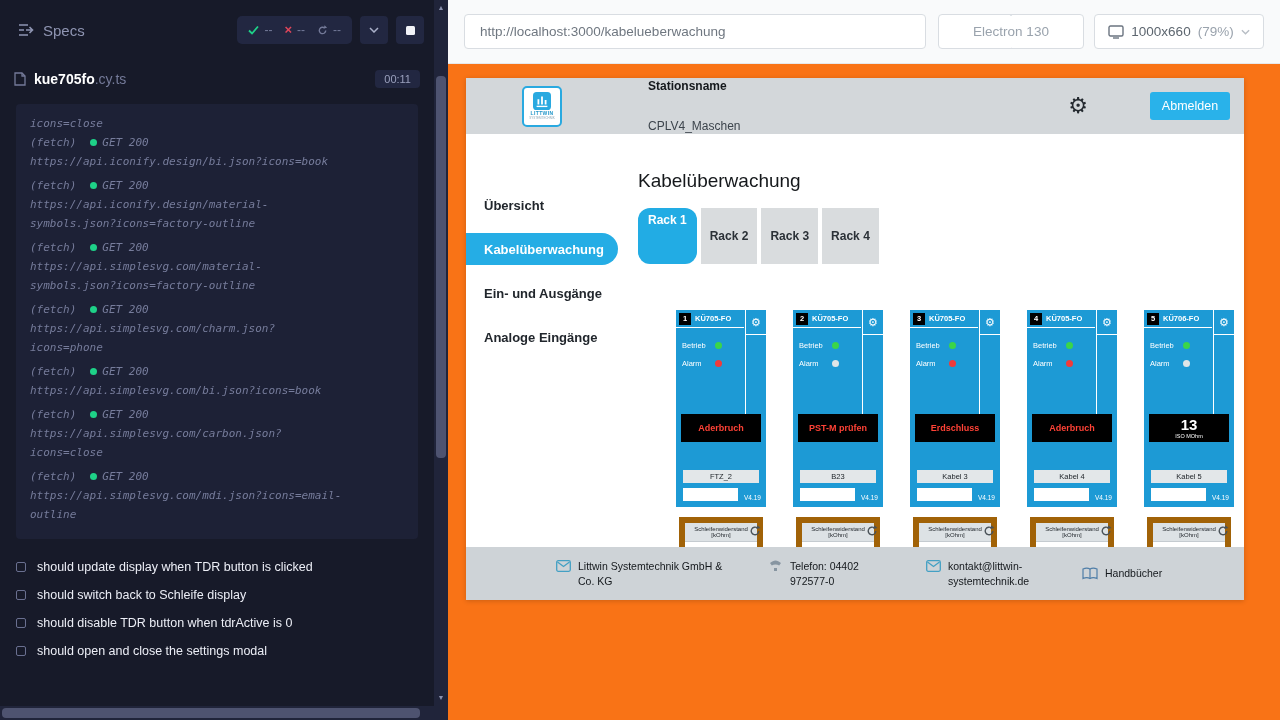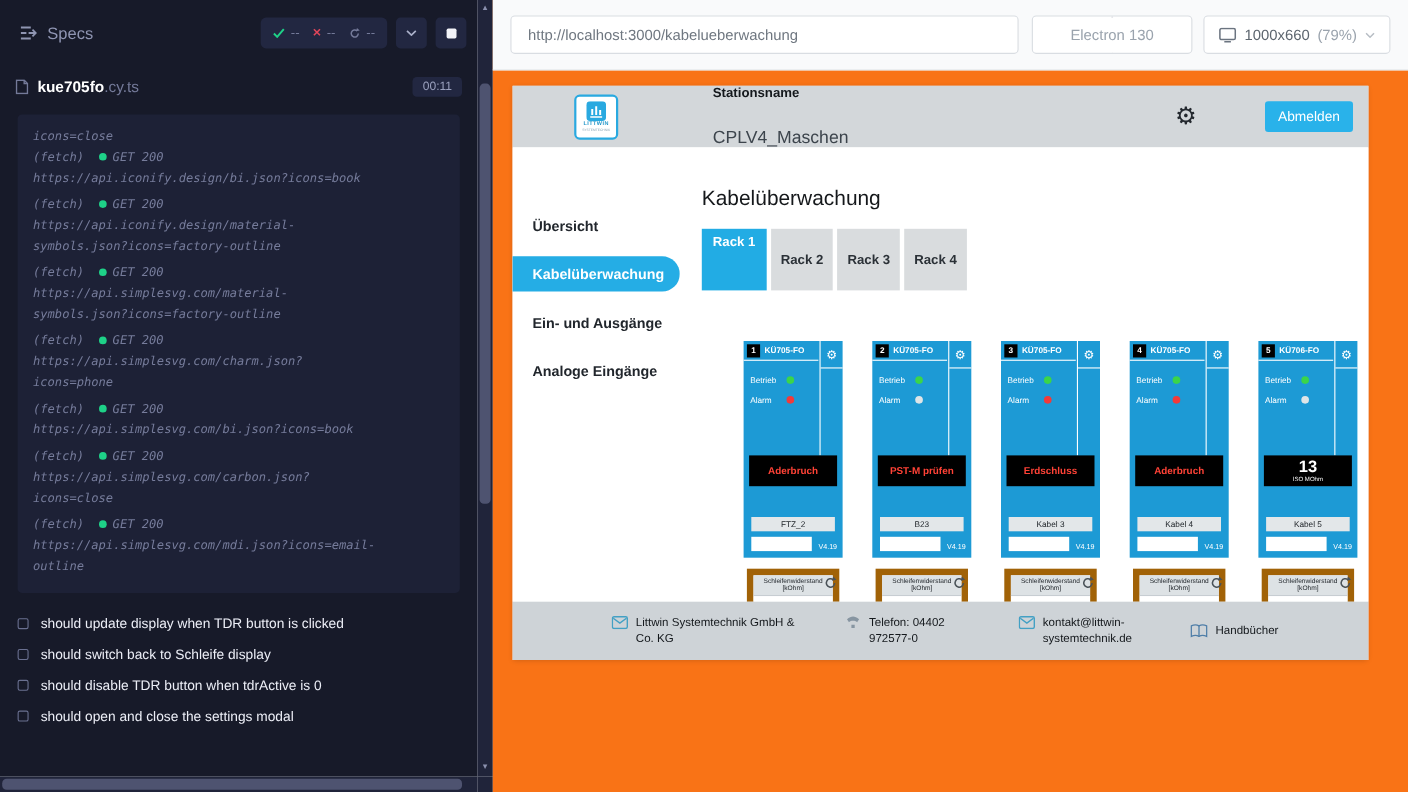--- a/index.html
+++ b/index.html
@@ -59,33 +59,33 @@
   
   .preview { position:absolute; left:18px; top:78px; width:778px; height:522px; background:#ffffff; box-shadow:0 1px 5px rgba(0,0,0,.18); }
 
   .app-header { position:absolute; top:0; left:0; right:0; height:56px; background:#d3d7da; display:flex; align-items:center; }
   .logo-wrap { width:152px; display:flex; justify-content:center; }
   .logo { width:40px; height:41px; background:#fff; border:2px solid #29a9e0; border-radius:5px; display:flex; flex-direction:column; align-items:center; justify-content:center; gap:1px; }
   .logo-text { font-size:5px; font-weight:bold; color:#2196c9; letter-spacing:.4px; line-height:5px; }
   .logo-sub { font-size:3px; color:#8fa9b8; line-height:3px; }
   .station { display:flex; flex-direction:column; gap:3px; margin-left:30px; }
   .station-label { font-size:12px; font-weight:bold; color:#14181c; }
-  .station-name { font-size:16px; color:#3c444c;margin-top:23px; }
+  .station-name { font-size:12px; color:#3c444c;margin-top:23px; }
   .header-gear { margin-left:auto; font-size:22px; color:#24292f; line-height:22px; cursor:pointer; }
   .logout { width:80px; height:28px; background:#29b2ea; color:#fff; border:none; border-radius:3px; font-size:12.5px; margin:0 14px 0 62px; font-family:"Liberation Sans",sans-serif; cursor:pointer; }
 
   .sidebar { position:absolute; top:56px; left:0; width:152px; bottom:53px; background:#fff; padding-top:49px; }
   .nav-item { height:44px; display:flex; align-items:center; padding-left:18px; font-size:13px; font-weight:bold; color:#21262c; cursor:pointer; }
   .nav-item.active { background:#25ade5; color:#fff; border-radius:0 16px 16px 0; height:32px; margin:6px 0; }
 
   .main { position:absolute; top:56px; left:152px; right:0; bottom:53px; background:#fff; padding:36px 0 0 20px; overflow:hidden; }
   .page-title { font-size:19px; font-weight:500; color:#15181b; margin:0 0 16px; }
   .racks { display:flex; gap:4px; }
   .rack { font-size:12px; font-weight:bold; padding:21px 9px; background:#d9dcde; color:#2b3137; cursor:pointer; }
-  .rack.active { background:#22ace4; color:#fff; padding:5px 10px; }
+  .rack.active { background:#22ace4; color:#fff; padding:5px 10px;border-radius:12px; }
 
   .cards { display:flex; gap:27px; margin:46px 0 0 38px; }
   .card { position:relative; width:90px; height:280px; background:#fff; flex:none; }
   .card-top { position:absolute; top:0; left:0; right:0; height:197px; background:#1d9ad5; }
   .card-tb { height:18px; width:68px; display:flex; align-items:center; gap:4px; padding-left:3px; border-bottom:1px solid #fff; }
   .card-num { width:12px; height:12px; background:#000; color:#fff; font-size:7.5px; font-weight:bold; display:flex; align-items:center; justify-content:center; flex:none; }
   .card-model { color:#fff; font-size:7.5px; font-weight:bold; white-space:nowrap; }
   .card-strip { position:absolute; top:0; right:0; width:21px; height:104px; border-left:1px solid #fff; }
   .card-strip-gear { height:25px; border-bottom:1px solid #fff; display:flex; align-items:center; justify-content:center; color:#fff; font-size:11px; cursor:pointer; }
   .led-rows { margin-top:13px; }

